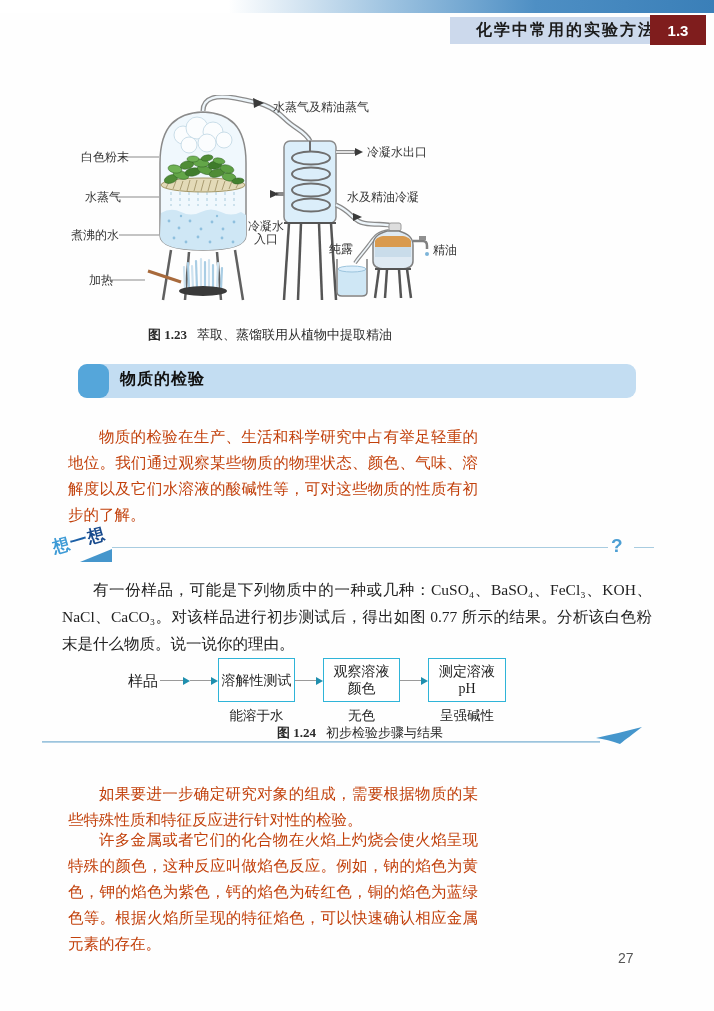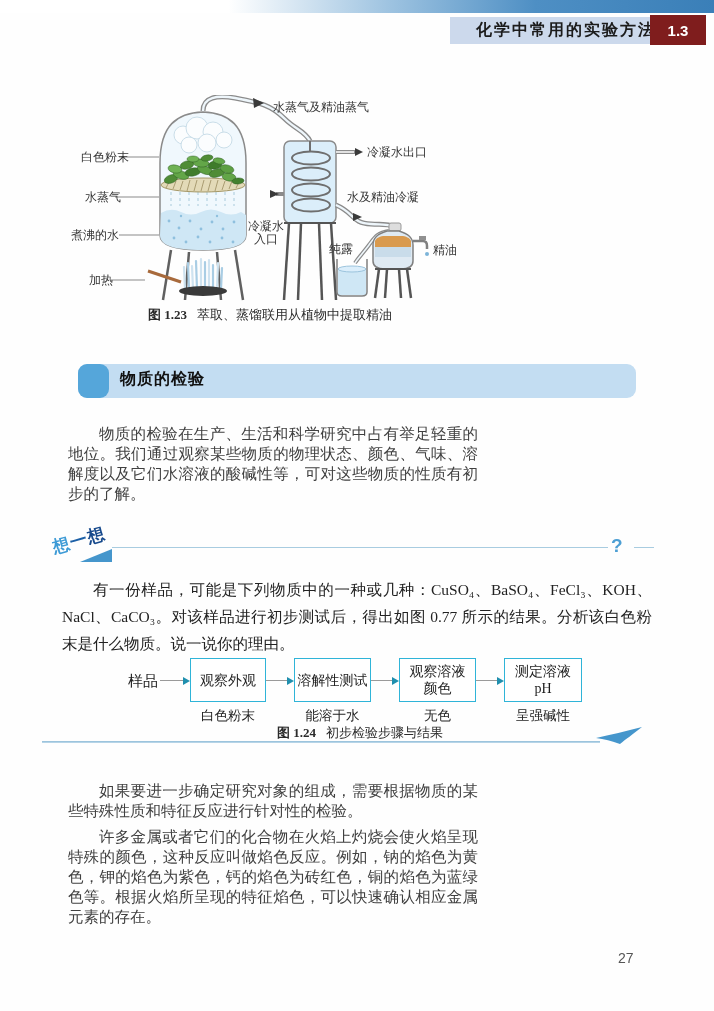--- a/index.html
+++ b/index.html
@@ -14,32 +14,32 @@
     background:#ccd9ec;display:flex;align-items:center;justify-content:center;margin-left:19px;}
   .header-title{font-size:16px;font-weight:bold;color:#1c1c1c;letter-spacing:2px;}
   .header-num{position:absolute;left:650px;top:15px;width:56px;height:30px;
     background:#7f1d1d;color:#ffffff;font-size:15px;font-weight:bold;
     display:flex;align-items:center;justify-content:center;}
   
   .diagram{position:absolute;left:55px;top:95px;width:580px;height:215px;}
   .diagram svg{position:absolute;left:0;top:0;}
   .dlabel{position:absolute;font-family:"Liberation Serif","DejaVu Serif",serif;
     font-size:12px;color:#333;white-space:pre-line;line-height:13px;}
-  .fig-caption{position:absolute;left:60px;top:306px;width:420px;text-align:center;
+  .fig-caption{position:absolute;left:60px;top:326px;width:420px;text-align:center;
     font-family:"Liberation Serif","DejaVu Serif",serif;font-size:13px;color:#2b2b2b;}
   .fig-caption b{margin-right:10px;}
   
   .section-bar{position:absolute;left:78px;top:364px;width:558px;height:34px;
     background:#c3ddf2;border-radius:9px;}
   .section-square{position:absolute;left:78px;top:364px;width:31px;height:34px;
     background:#55a6da;border-radius:9px;}
   .section-title{position:absolute;left:120px;top:369px;font-size:16px;
     font-weight:bold;color:#111;letter-spacing:1px;}
   .para{position:absolute;font-family:"Liberation Serif","DejaVu Serif",serif;
-    font-size:15.5px;line-height:20px;color:#404040;text-align:justify;text-indent:2em;}
+    font-size:15.5px;line-height:26px;color:#c2410c;text-align:justify;text-indent:2em;}
   .para1{left:68px;top:424px;width:410px;}
   .para2{left:68px;top:781px;width:410px;}
   .para3{left:68px;top:827px;width:410px;}
   
   .think-label{position:absolute;left:52px;top:529px;font-size:17px;font-weight:bold;
     transform:rotate(-16deg);transform-origin:center;letter-spacing:1px;}
   .think-label .c1{color:#3e9bd6;}
   .think-label .c2{color:#1b5fa6;}
   .think-label .c3{color:#16498c;}
   .think-flag{position:absolute;left:80px;top:549px;width:32px;height:13px;
@@ -289,24 +289,20 @@
   <div class="think-flag"></div>
   <div class="think-line l1"></div>
   <div class="think-q">?</div>
   <div class="think-line l2"></div>
 
   <div class="question">有一份样品，可能是下列物质中的一种或几种：CuSO₄、BaSO₄、FeCl₃、KOH、NaCl、CaCO₃。对该样品进行初步测试后，得出如图 0.77 所示的结果。分析该白色粉末是什么物质。说一说你的理由。</div>
 
   <div class="flow">
     <span class="flow-start">样品</span>
     <span class="flow-arrow a0"></span>
-    <div class="flow-step w1">
-      <div class="flow-box">观察外观</div>
-      <div class="flow-result">白色粉末</div>
-    </div>
     <span class="flow-arrow a1"></span>
     <div class="flow-step w2">
       <div class="flow-box">溶解性测试</div>
       <div class="flow-result">能溶于水</div>
     </div>
     <span class="flow-arrow a1"></span>
     <div class="flow-step w3">
       <div class="flow-box">观察溶液
 颜色</div>
       <div class="flow-result">无色</div>

